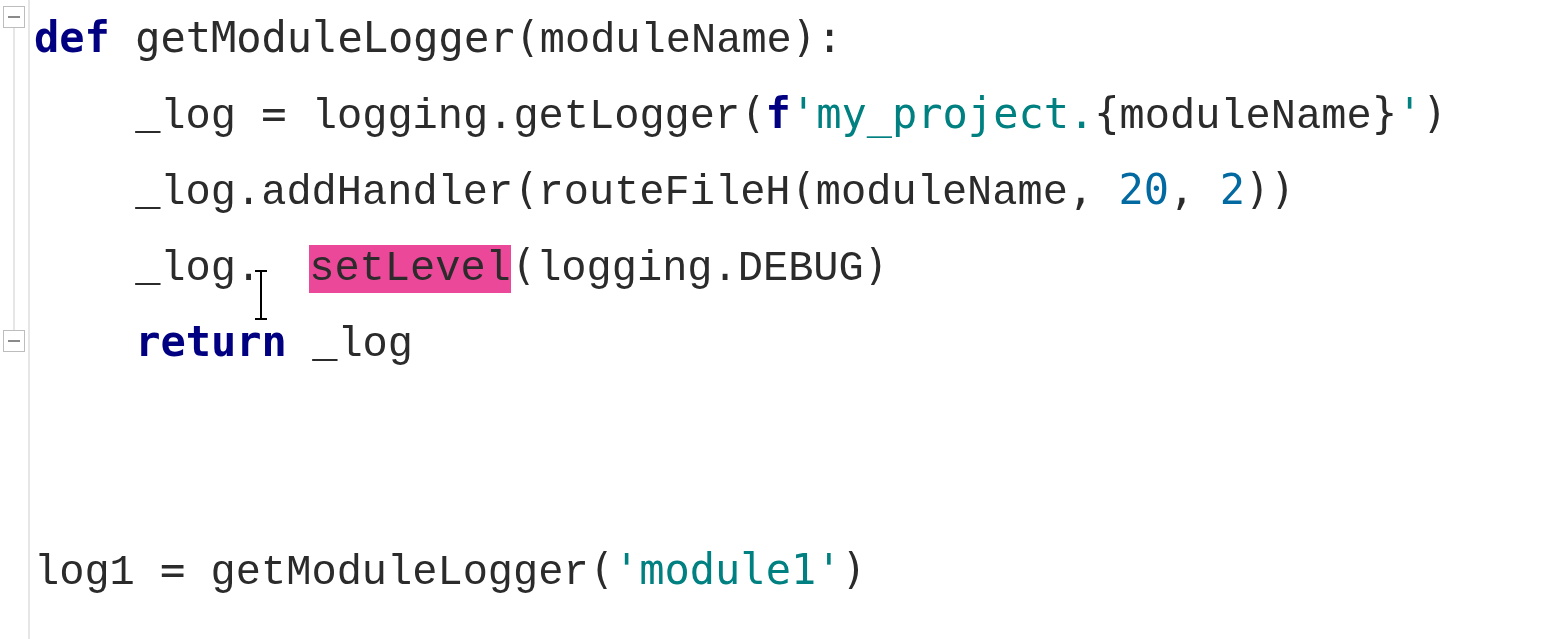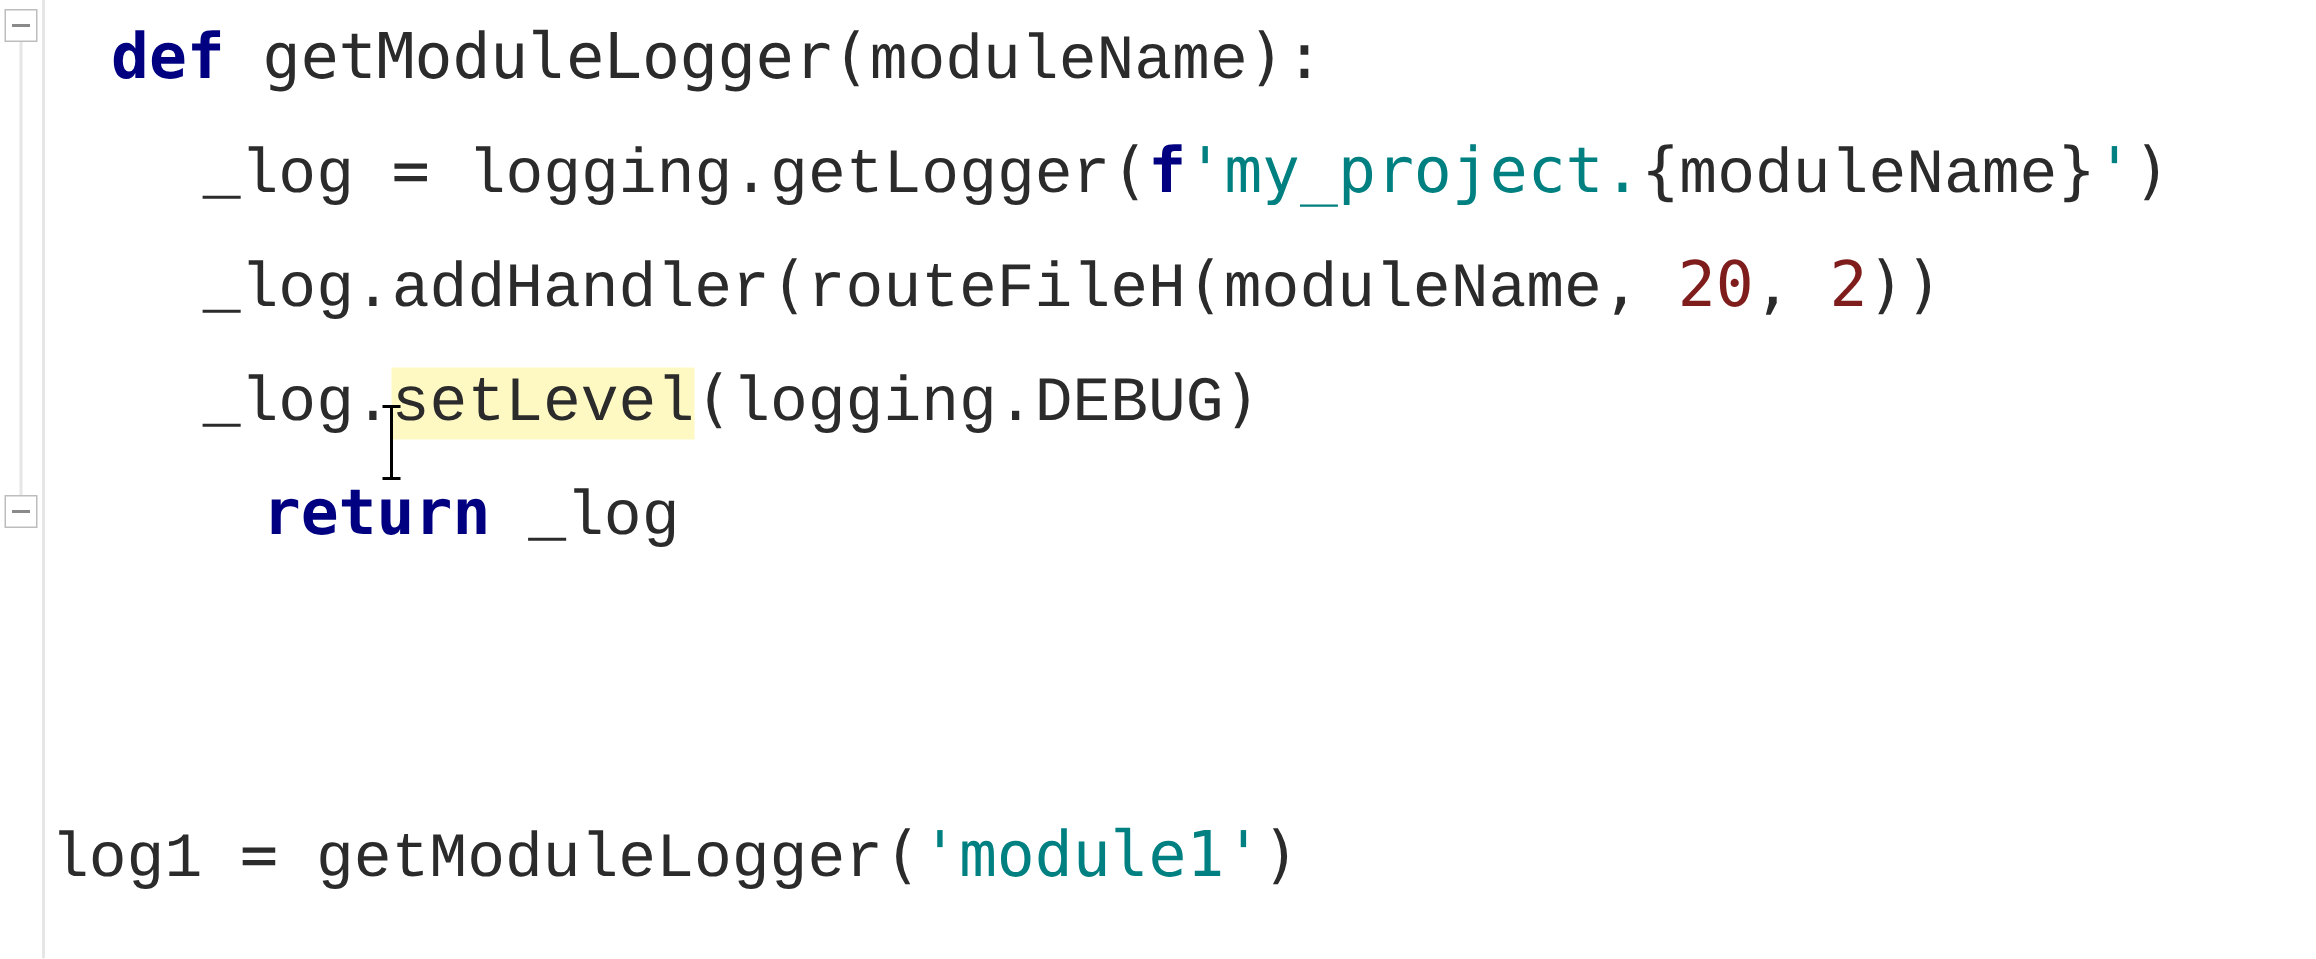--- a/index.html
+++ b/index.html
@@ -59,28 +59,28 @@
     cursor: text;
   }
   .code-line {
     display: block;
     height: 76px;
   }
   .indent {
     display: inline-block;
     font-weight: 400;
   }
-  .tok-keyword { color: #000080; font-weight: 700; margin-left: 40px; }
+  .tok-keyword { color: #000080; font-weight: 700; }
   .tok-fn      { color: #2b2b2b; font-weight: 400; }
   .tok-ident   { color: #2b2b2b; font-family: Liberation Mono, monospace; }
   .tok-punct   { color: #2b2b2b; }
   .tok-str     { color: #008080; font-weight: 400; }
   .tok-fprefix { color: #000080; font-weight: 700; }
-  .tok-num     { color: #7f1d1d; }
-  .highlight-yellow { background: #fef9c3; }
+  .tok-num     { color: #0369a1; }
+  .highlight-yellow { background: #ec4899; margin-left: 48px; }
   .cursor {
     display: inline-block;
     position: relative;
     width: 0;
   }
   .cursor::before {
     content: "";
     position: absolute;
     left: -1px;
     top: -8px;

